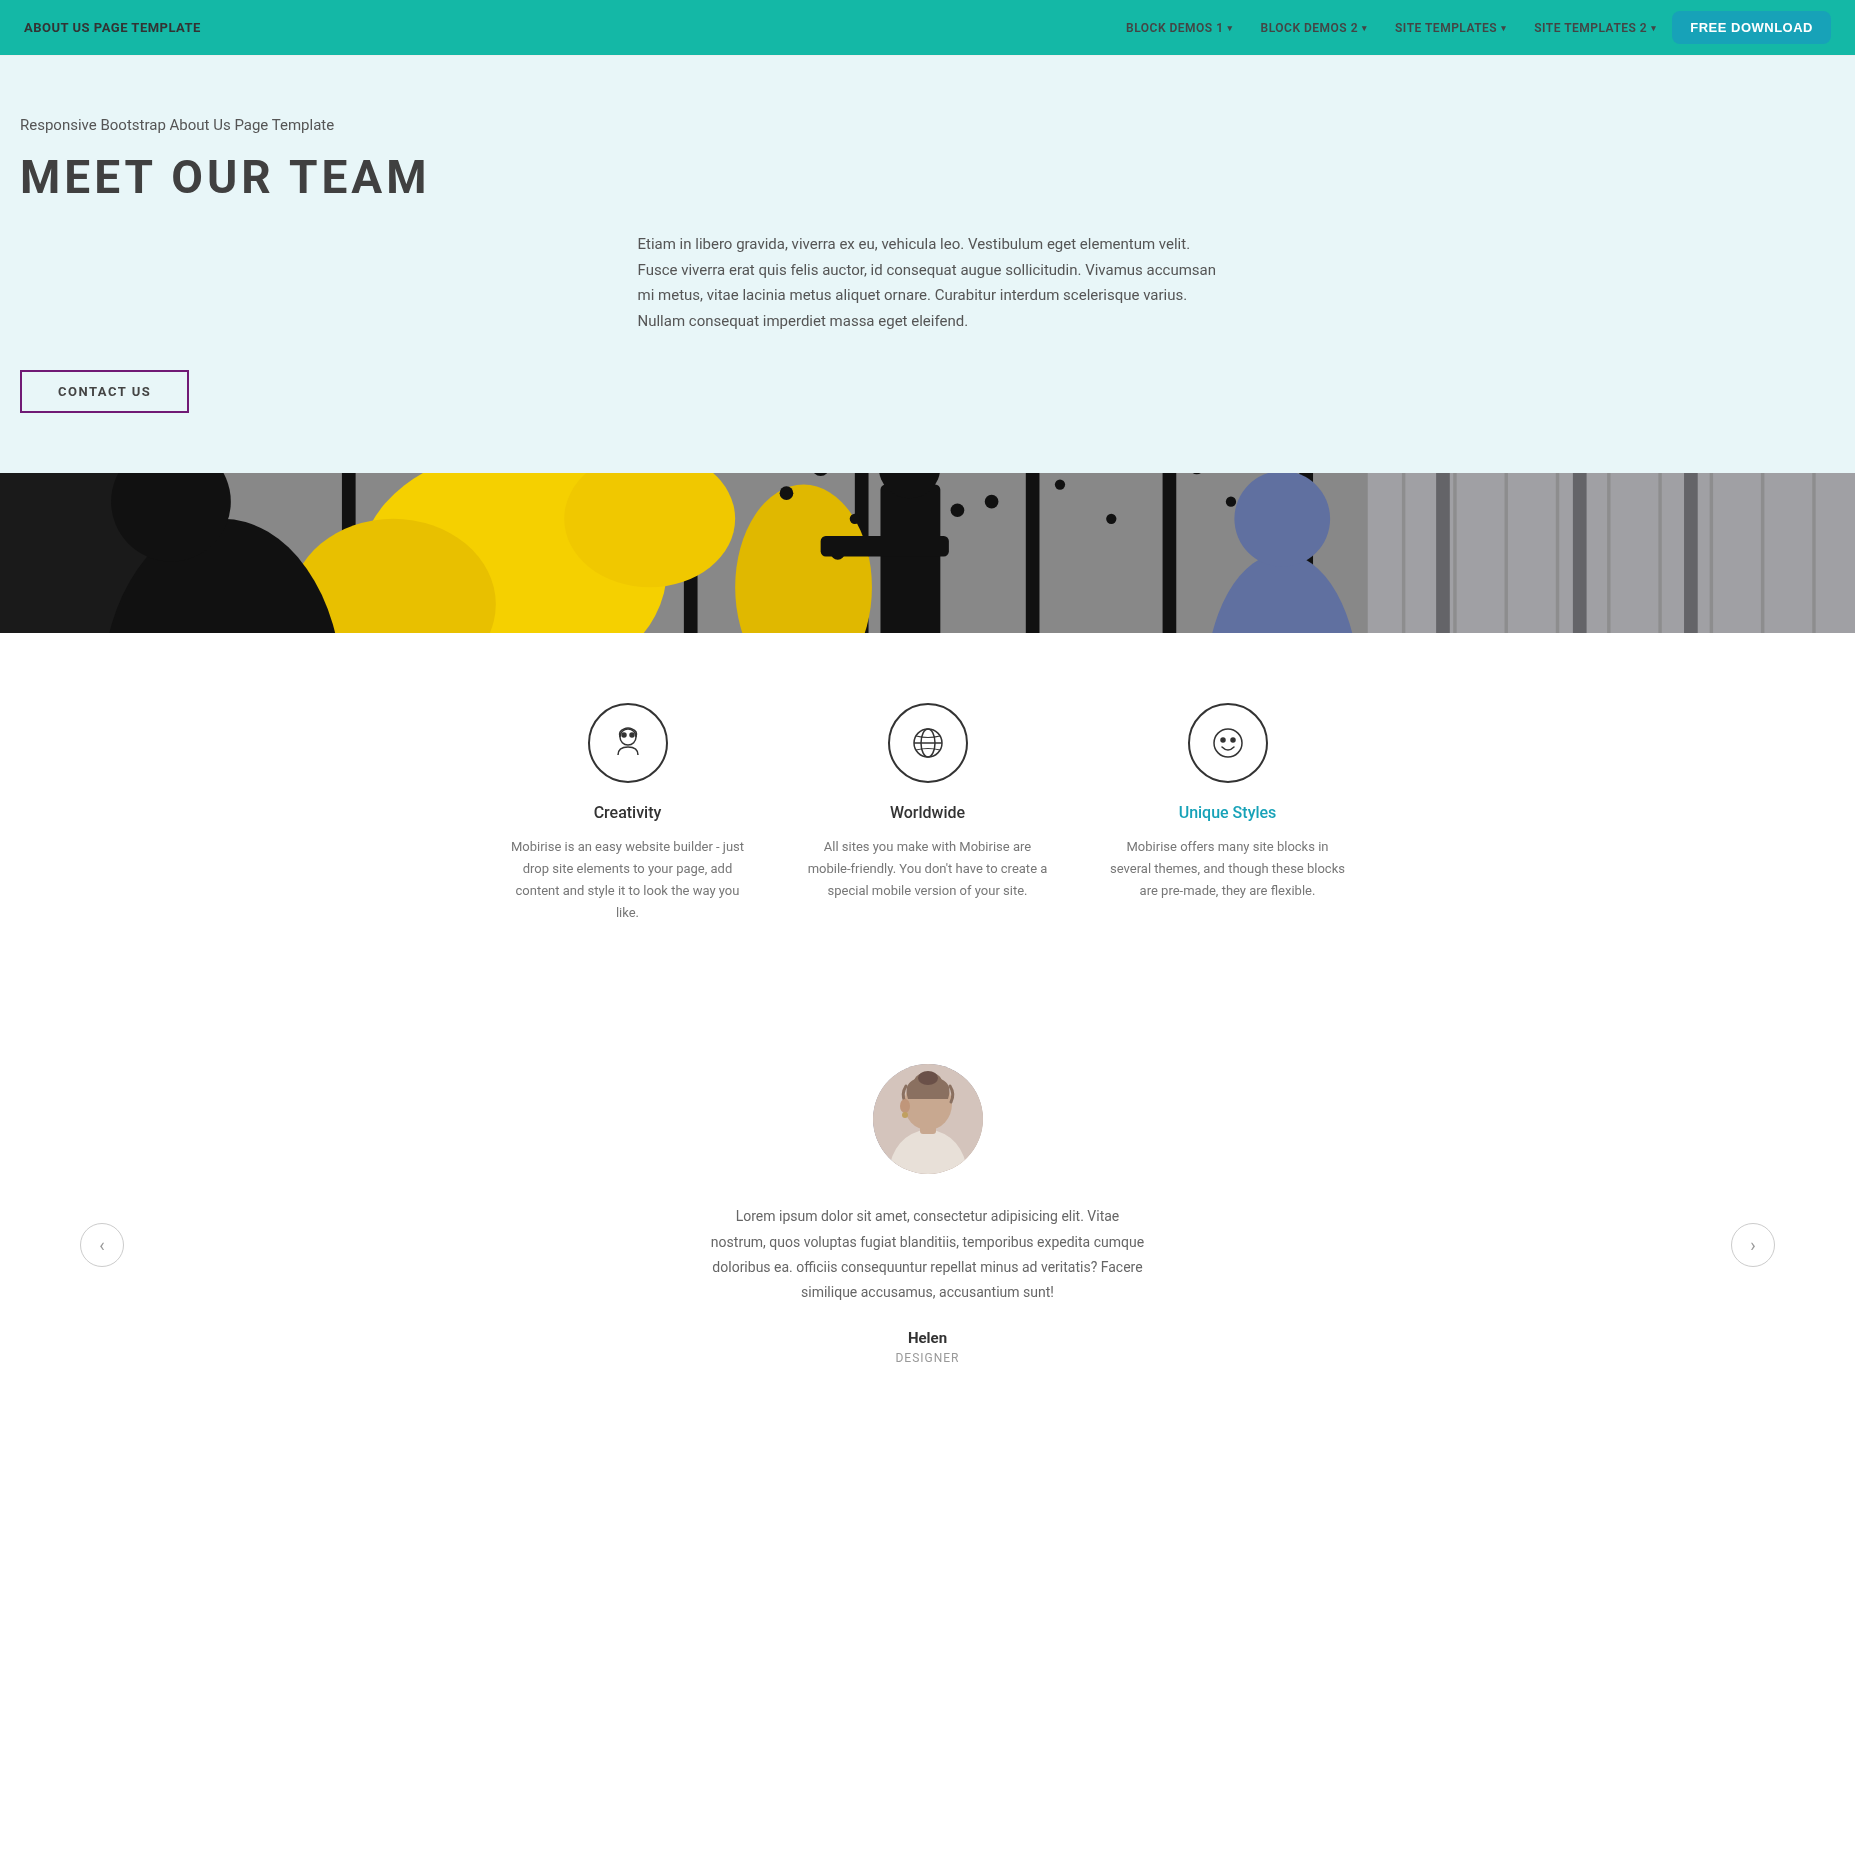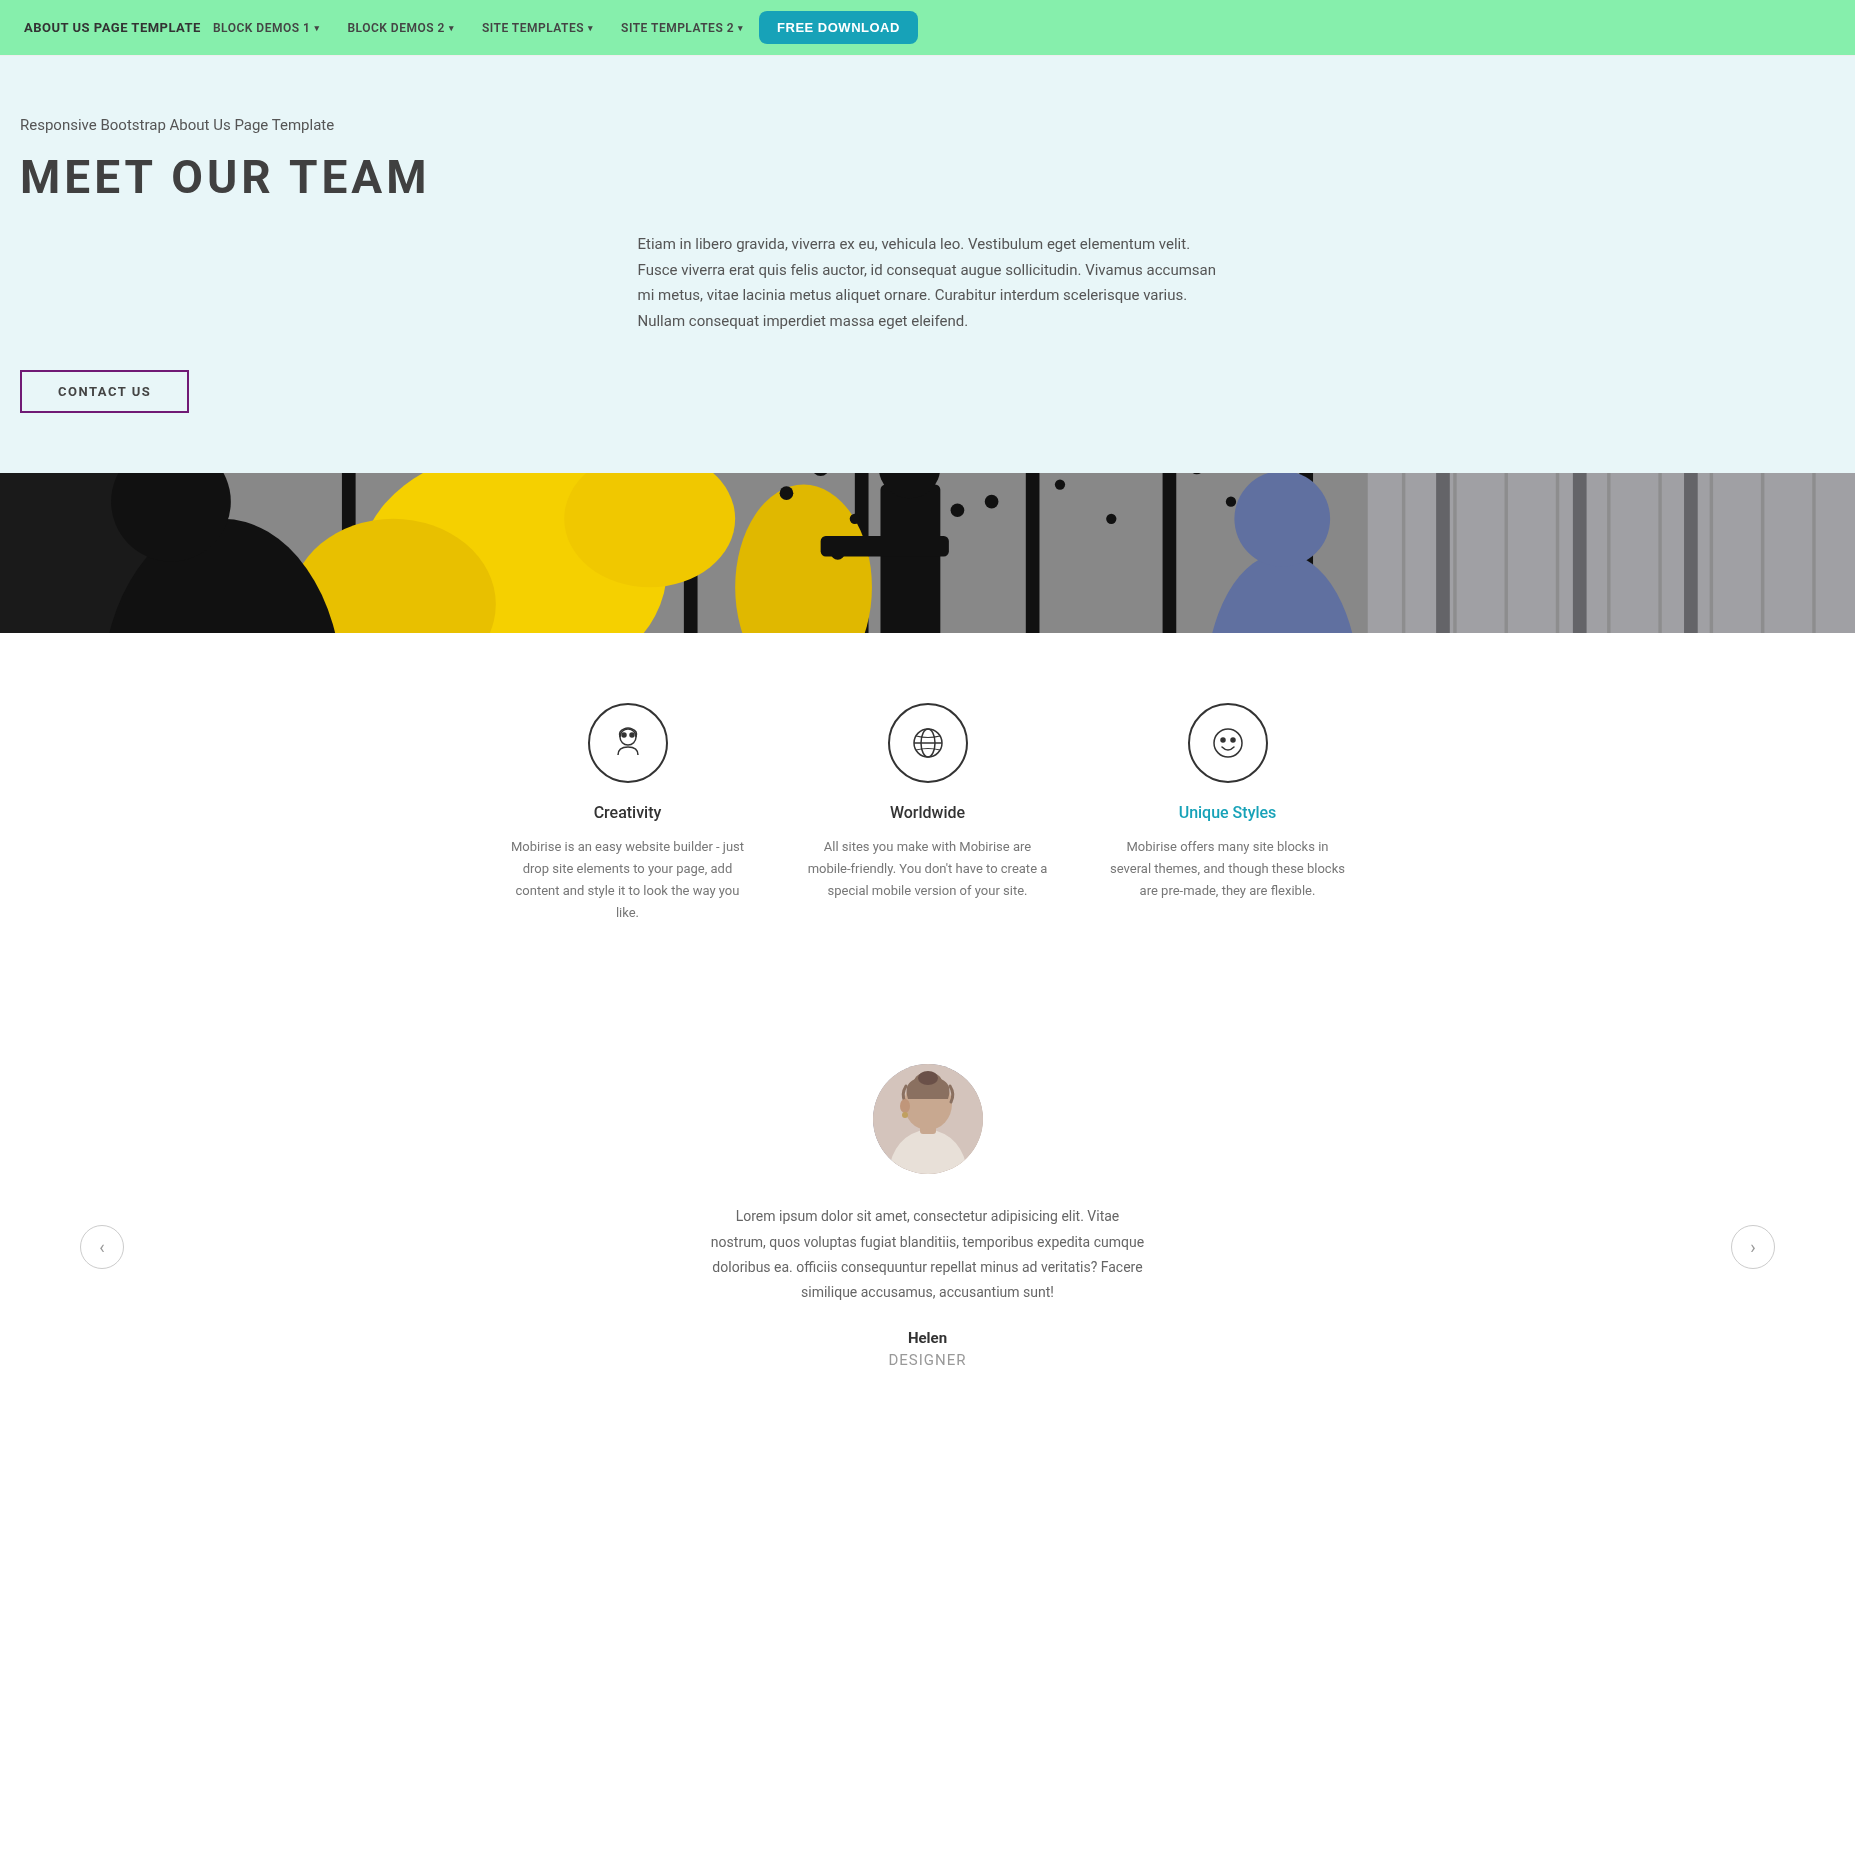--- a/index.html
+++ b/index.html
@@ -2,24 +2,24 @@
 <html><head>
   <meta charset="utf-8">
   <style>
     * { margin: 0; padding: 0; box-sizing: border-box; }
     body { font-family: -apple-system, BlinkMacSystemFont, 'Segoe UI', Roboto, sans-serif; color: #333; background: #fff; }
 
     
     .navbar {
       display: flex;
       align-items: center;
-      justify-content: flex-start;
+      justify-content: space-between;
       padding: 0 24px;
       height: 56px;
-      background: #86efac;
+      background: #14b8a6;
       border-bottom: 1px solid #eee;
       position: sticky;
       top: 0;
       z-index: 100;
     }
     .navbar-brand {
       font-size: 13px;
       font-weight: 700;
       letter-spacing: 0.5px;
       color: #333;
@@ -219,21 +219,21 @@
       line-height: 1.8;
       color: #666;
     }
     .testimonial-name {
       font-size: 15px;
       font-weight: 700;
       color: #333;
       margin-bottom: 4px;
     }
     .testimonial-role {
-      font-size: 15px;
+      font-size: 12px;
       color: #999;
       letter-spacing: 1px;
     }
     .testimonial-arrow {
       position: absolute;
       top: 50%;
       transform: translateY(-50%);
       width: 44px;
       height: 44px;
       border-radius: 50%;

